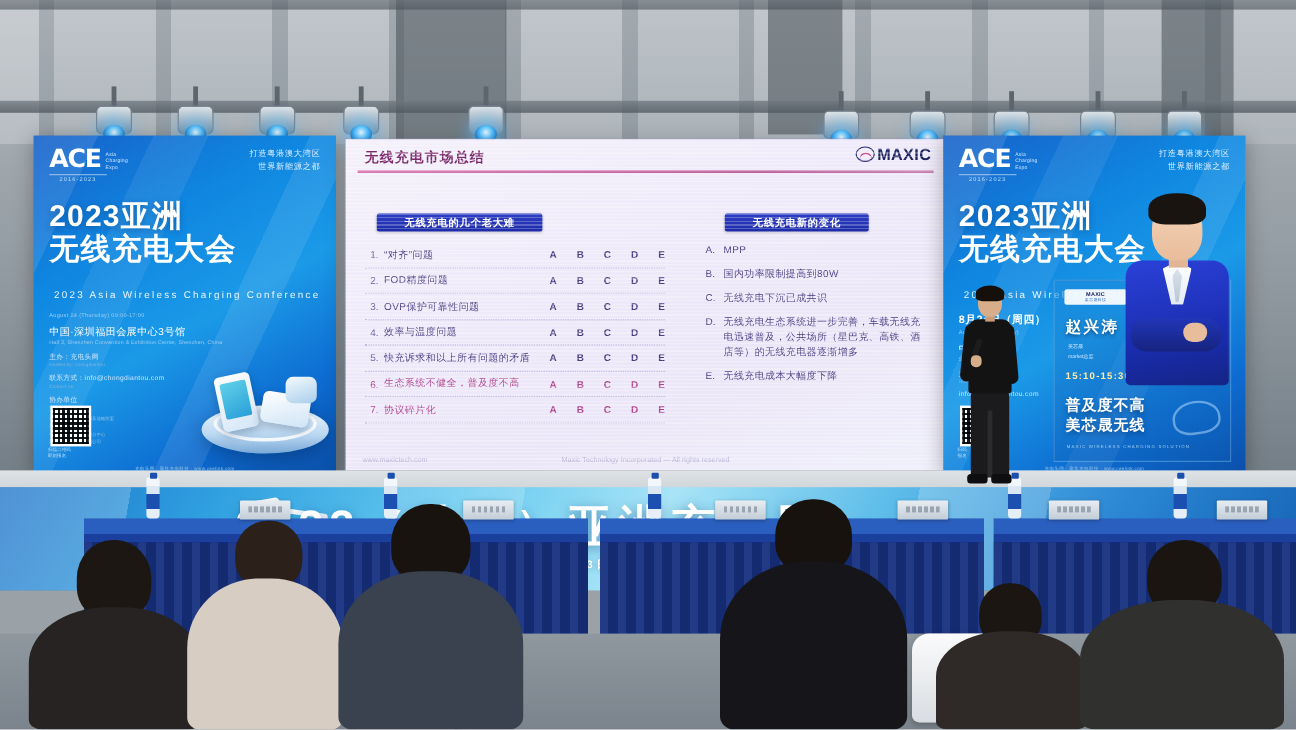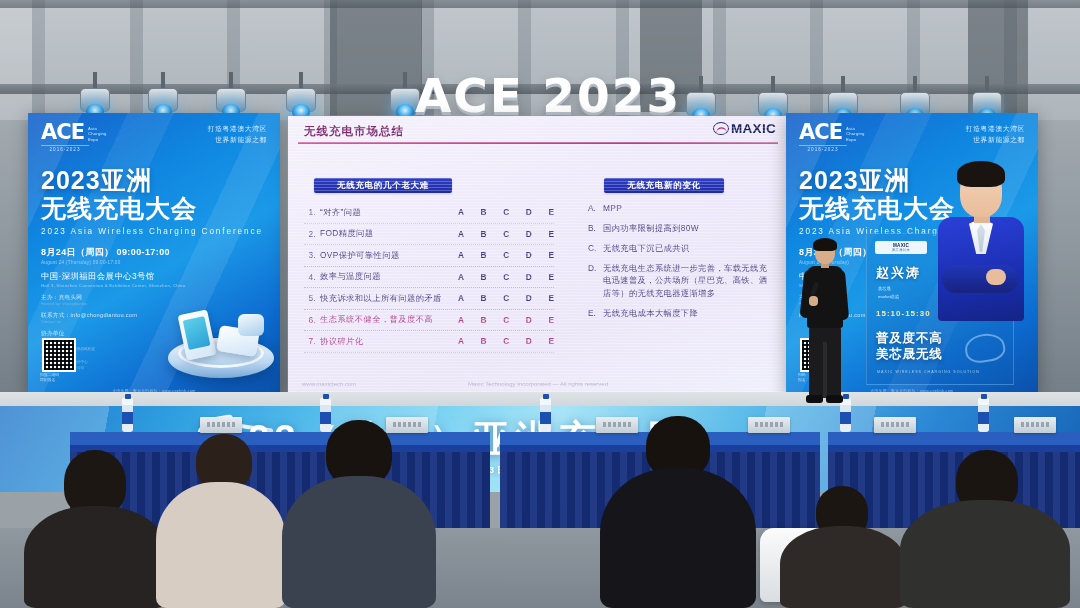--- a/index.html
+++ b/index.html
@@ -184,21 +184,21 @@
   .bn-slogan {
     position:absolute; right:13px; top:11px; text-align:right;
     font-size:6.8px; line-height:1.6; color:#d8ecff; letter-spacing:.6px;
   }
   .bn-h1 {
     font-size:25px; font-weight:bold; letter-spacing:1px; line-height:1.12;
     margin-top:14px; text-shadow:0 2px 5px rgba(0,40,90,.35);
   }
   .bn-h1-2 { font-size:25px; font-weight:bold; letter-spacing:1px; line-height:1.12; }
   .bn-en {
-    font-size:8.2px; letter-spacing:1.9px; color:#eaf6ff; margin-top:5px; font-weight:300;
+    font-size:8.2px; letter-spacing:1.9px; color:#eaf6ff; margin-top:19px; font-weight:300;text-align:right;
   }
   .bn-meta { margin-top:10px; }
   .bn-date { font-size:9px; font-weight:bold; letter-spacing:.4px; color:#ffffff; }
   .bn-date-en { font-size:4.6px; color:#9ecdf2; letter-spacing:.3px; margin-top:1px; }
   .bn-place { font-size:8.4px; font-weight:normal; color:#fff; margin-top:6px; letter-spacing:.4px; }
   .bn-place-en { font-size:4.4px; color:#9ecdf2; margin-top:1px; letter-spacing:.2px; }
   .bn-kv { font-size:5.6px; color:#cfe6fa; margin-top:6px; letter-spacing:.3px; }
   .bn-kv-en { font-size:3.8px; color:#7fb4e0; letter-spacing:.2px; }
   .bn-tiny { font-size:3.6px; color:#8dbfe6; line-height:1.8; margin-top:4px; }
 
@@ -245,21 +245,21 @@
     background:linear-gradient(160deg,#ffffff,#cfe4f6); transform:rotate(9deg);
     box-shadow:0 3px 8px rgba(0,30,70,.28);
   }
   .ca-puck {
     position:absolute; left:84px; bottom:48px; width:26px; height:22px; border-radius:6px;
     background:linear-gradient(160deg,#f4fbff,#a9cdea);
   }
 
   
   .spk-card {
-    position:absolute; left:80px; top:120px; width:148px; height:152px;
+    position:absolute; left:92px; top:120px; width:148px; height:152px;
     background:linear-gradient(160deg,rgba(28,140,220,.55),rgba(12,90,180,.45));
     border:.8px solid rgba(255,255,255,.18);
   }
   .spk-badge {
     margin:7px 0 0 8px; width:52px; height:13px; border-radius:2px;
     background:rgba(255,255,255,.92);
     display:flex; flex-direction:column; align-items:center; justify-content:center;
   }
   .spk-badge .b1 { font-size:4.6px; font-weight:bold; color:#1d2560; letter-spacing:.2px; }
   .spk-badge .b2 { font-size:3.2px; color:#2d6fc0; letter-spacing:.4px; }
@@ -478,21 +478,20 @@
         <div class="body"></div>
         <div class="lens"></div>
       </div>
     <div class="spot" style="left:972px;top:92px;">
         <div class="yoke"></div>
         <div class="body"></div>
         <div class="lens"></div>
       </div>
   </div>
 
-  <div class="ace-sign">ACE 2023</div>
 
   <div class="banner" id="banner-left">
     <div class="bn-inner">
       <div class="ace-logo">
         <div class="ace-logo-row">
           <span class="ace-word">ACE</span>
           <span class="ace-sub-en" style="white-space:pre-line">Asia
 Charging
 Expo</span>
         </div>
@@ -502,21 +501,20 @@
       <div class="bn-slogan">
         <div>打造粤港澳大湾区</div>
         <div>世界新能源之都</div>
       </div>
 
       <div class="bn-h1">2023亚洲</div>
       <div class="bn-h1-2">无线充电大会</div>
       <div class="bn-en">2023 Asia Wireless Charging Conference</div>
 
       <div class="bn-meta">
-        <div class="bn-date">8月24日（周四）  09:00-17:00</div>
         <div class="bn-date-en">August 24 (Thursday)  09:00-17:00</div>
         <div class="bn-place">中国·深圳福田会展中心3号馆</div>
         <div class="bn-place-en">Hall 3, Shenzhen Convention &amp; Exhibition Center, Shenzhen, China</div>
         <div class="bn-kv">主办：充电头网</div>
         <div class="bn-kv-en">Hosted by: chongdiantou</div>
         <div class="bn-kv">联系方式：info@chongdiantou.com</div>
         <div class="bn-kv-en">Contact us</div>
         <div class="bn-kv">协办单位</div>
         <div class="bn-kv-en">Co-organizer</div>
         <div class="bn-tiny" style="white-space:pre-line">深圳市快充产业技术创新战略联盟

